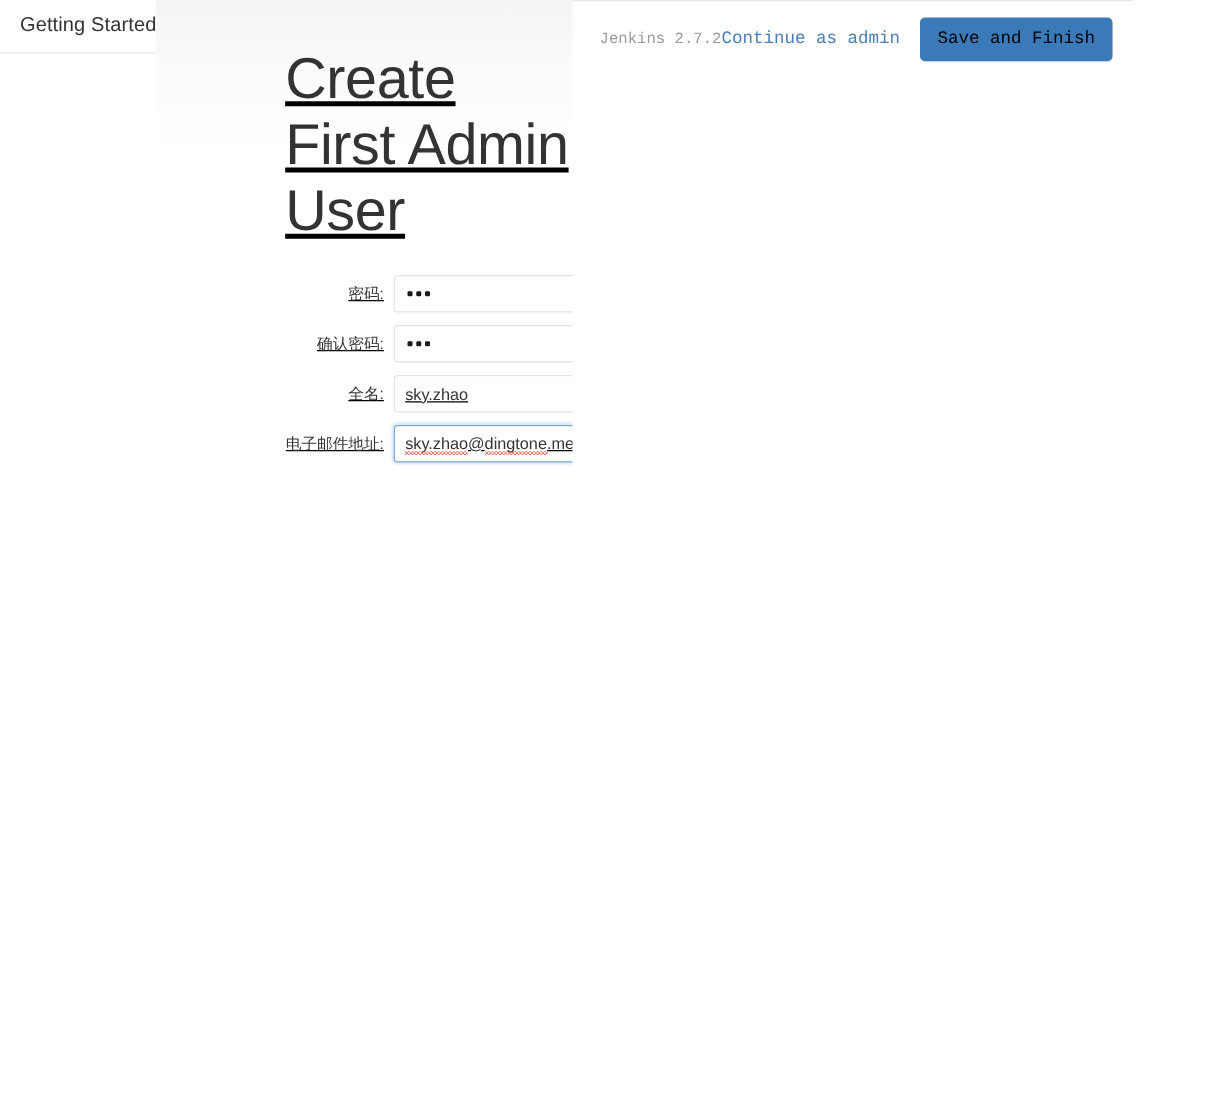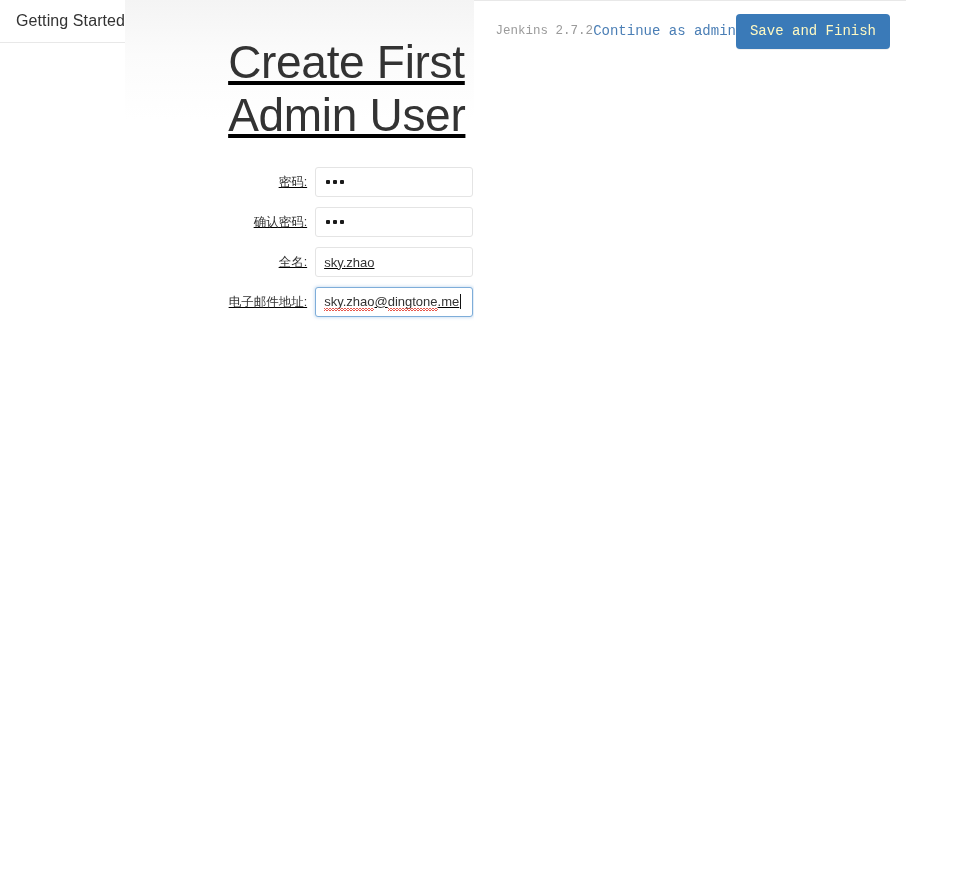--- a/index.html
+++ b/index.html
@@ -165,32 +165,32 @@
   }
   .footer-version {
     font-size: 12.5px;
     color: #9b9b9b;
     line-height: 1;
   }
   .footer-actions {
     margin-left: auto;
     display: flex;
     align-items: center;
-    gap: 0;
+    gap: 16px;
   }
   .link-secondary {
     font-size: 14px;
     color: #4a7eb5;
     text-decoration: none;
     cursor: pointer;
     line-height: 1;
   }
   .btn-primary {
     background: #3a7ab8;
-    color: #fef9c3;
+    color: #000000;
     border: none;
     border-radius: 4px;
     font-size: 14px;
     font-family: inherit;
     padding: 10px 14px 11px 14px;
     cursor: pointer;
     line-height: 1;
     box-shadow: 0 1px 0 rgba(0,0,0,0.06);
   }
 </style>

